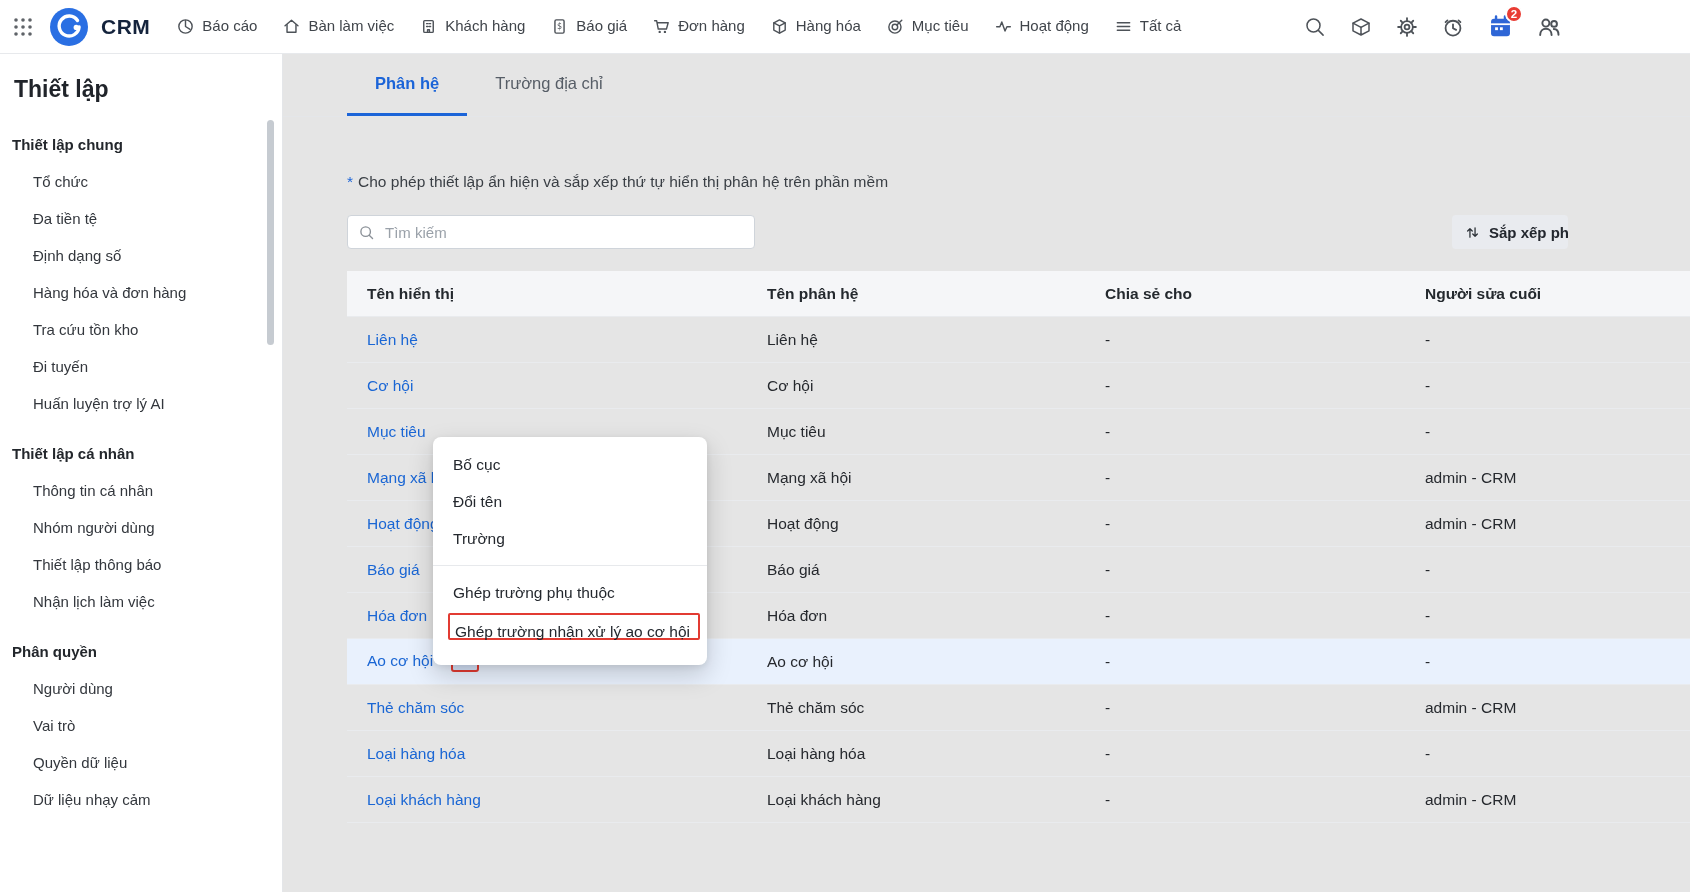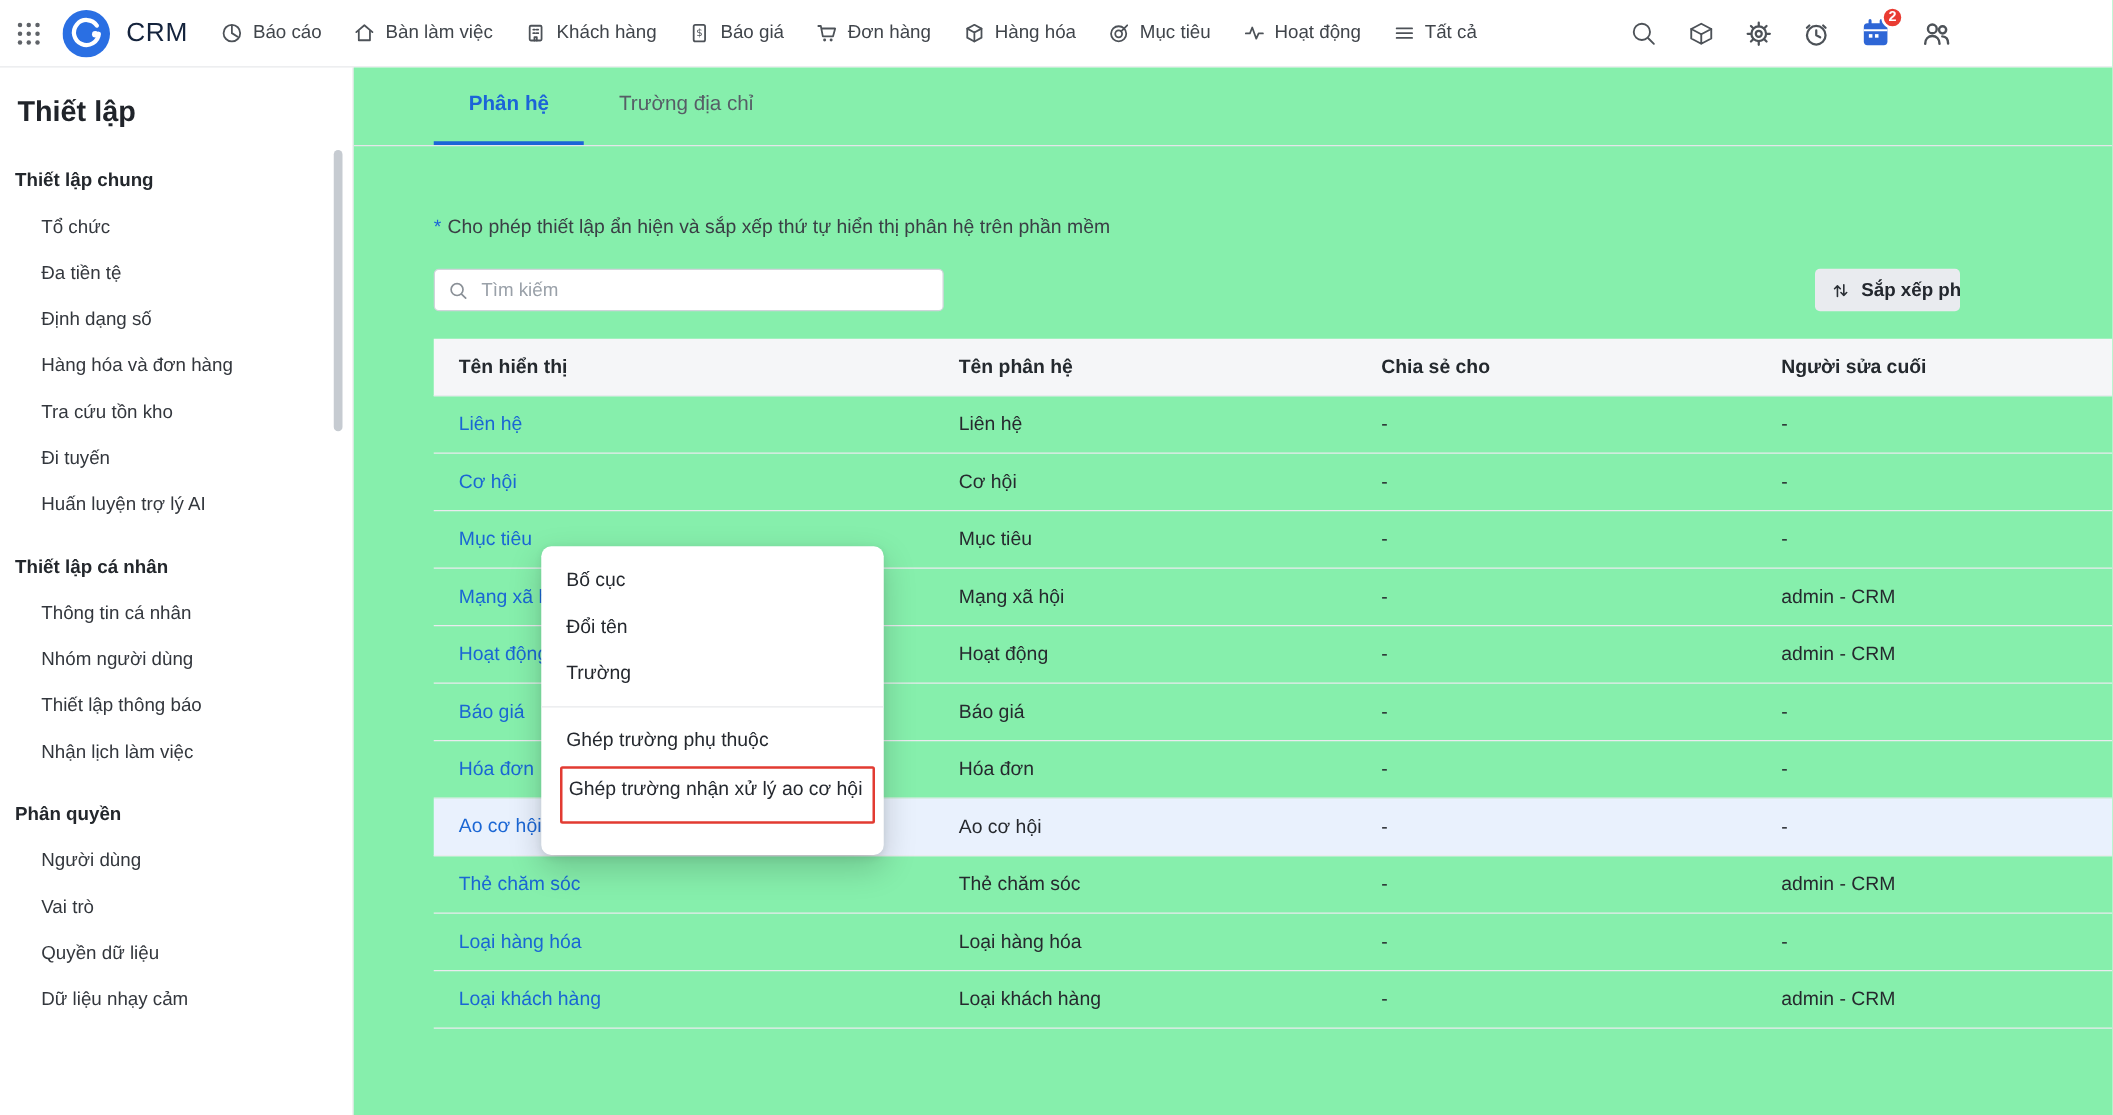--- a/index.html
+++ b/index.html
@@ -9,21 +9,21 @@
     font-family:"Liberation Sans", sans-serif; color:#26292e;
   }
   svg { display:block; }
   .st { stroke:#4d5258; stroke-width:1.5; fill:none; stroke-linecap:round; stroke-linejoin:round; }
 
   
   .topbar { height:54px; display:flex; align-items:center; border-bottom:1px solid #e7e9ec; padding-left:12px; }
   .tb-left { display:flex; align-items:center; flex:1; min-width:0; }
   .icon-btn { display:flex; align-items:center; justify-content:center; cursor:pointer; position:relative; }
   .logo { margin-left:16px; }
-  .brand { font-size:21px; font-weight:400; color:#14233c; margin-left:13px; letter-spacing:.5px; }
+  .brand { font-size:21px; font-weight:700; color:#14233c; margin-left:13px; letter-spacing:.5px; }
   .tb-nav { display:flex; align-items:center; margin-left:26px; gap:25px; }
   .nav-item { display:flex; align-items:flex-start; gap:7px; font-size:15px; color:#40454b; cursor:pointer; white-space:nowrap; }
   .tb-right { display:flex; align-items:center; gap:22px; padding-right:128px; }
   .badge {
     position:absolute; top:-8px; right:-9px; background:var(--badge,#e93c33); color:#fff;
     font-size:11.5px; font-weight:700; min-width:18px; height:18px; border-radius:10px;
     display:flex; align-items:center; justify-content:center; padding:0 2px; border:2px solid #fff;
   }
 
   
@@ -32,21 +32,21 @@
   
   .sidebar { width:283px; min-width:283px; border-right:1px solid #e4e6e9; position:relative; padding:14px 0 0 12px; font-size:15px; }
   .sb-title { font-size:23px; font-weight:600; color:#20242a; margin:8px 0 0 2px; }
   .sb-section { margin-top:13px; }
   .sb-section.first { margin-top:23px; }
   .sb-heading { font-weight:700; color:#23272c; height:37px; line-height:37px; }
   .sb-item { height:37px; line-height:37px; padding-left:21px; color:#33373d; cursor:pointer; white-space:nowrap; }
   .sb-scrollbar { position:absolute; right:8px; top:66px; width:7px; height:225px; background:#c6cbd1; border-radius:4px; }
 
   
-  .main { flex:1; position:relative; overflow:hidden; background:#86efac; }
+  .main { flex:1; position:relative; overflow:hidden; background:#e5e5e5; }
   .tabs { height:63px; display:flex; align-items:stretch; border-bottom:1px solid #e4e6e9; padding-left:64px; }
   .tab { display:flex; align-items:center; padding:0 28px; font-size:16.5px; color:#565d66; cursor:pointer; border-bottom:3px solid transparent; }
   .tab.active { color:var(--accent,#1b64d8); font-weight:700; border-bottom-color:var(--accent,#1b64d8); }
 
   .note { margin:56px 0 0 64px; font-size:15.5px; color:#3a3f45; }
   .note .star { color:var(--accent,#1b64d8); margin-right:5px; }
 
   .toolbar { margin:24px 64px 0 64px; height:34px; position:relative; }
   .search-box { width:408px; height:34px; border:1px solid #cfd4da; border-radius:4px; display:flex; align-items:center; gap:8px; padding:0 10px; background:#fff; }
   .search-box input { border:none; outline:none; flex:1; font-size:15px; color:#333; font-family:inherit; background:transparent; }
@@ -64,21 +64,21 @@
   .t-row.selected { background:var(--row-selected,#e9f1fd); }
   .more-btn { display:inline-flex; align-items:center; justify-content:center; margin-left:14px; width:28px; height:21px;
     background:#d7e5fb; border:2px solid var(--annotation,#e23b32); border-radius:3px; color:var(--link,#1a66d4);
     font-size:15px; line-height:1; cursor:pointer; vertical-align:middle; }
 
   
   .context-menu { position:absolute; left:150px; top:383px; width:274px; background:#fff; border-radius:8px;
     box-shadow:0 2px 6px rgba(0,0,0,.08), 0 10px 26px rgba(0,0,0,.18); padding:9px 0; z-index:5; }
   .menu-item { height:37px; line-height:37px; padding:0 20px; font-size:15.5px; color:#24282e; cursor:pointer; white-space:nowrap; }
   .menu-divider { height:1px; background:#e7e9ec; margin:8px 0; }
-  .menu-item.highlighted { margin:2px 7px 16px 15px; padding:0 5px; height:46px; line-height:34px;
+  .menu-item.highlighted { margin:2px 7px 16px 15px; padding:0 5px; height:27px; line-height:34px;
     border:2px solid var(--annotation,#e23b32); border-radius:2px; }
 </style>
 </head>
 <body>
 
 <header class="topbar">
   <div class="tb-left">
     <span class="icon-btn">
       <svg width="22" height="22" viewBox="0 0 22 22" fill="#5f6368">
         <circle cx="4" cy="4" r="1.8"></circle>

